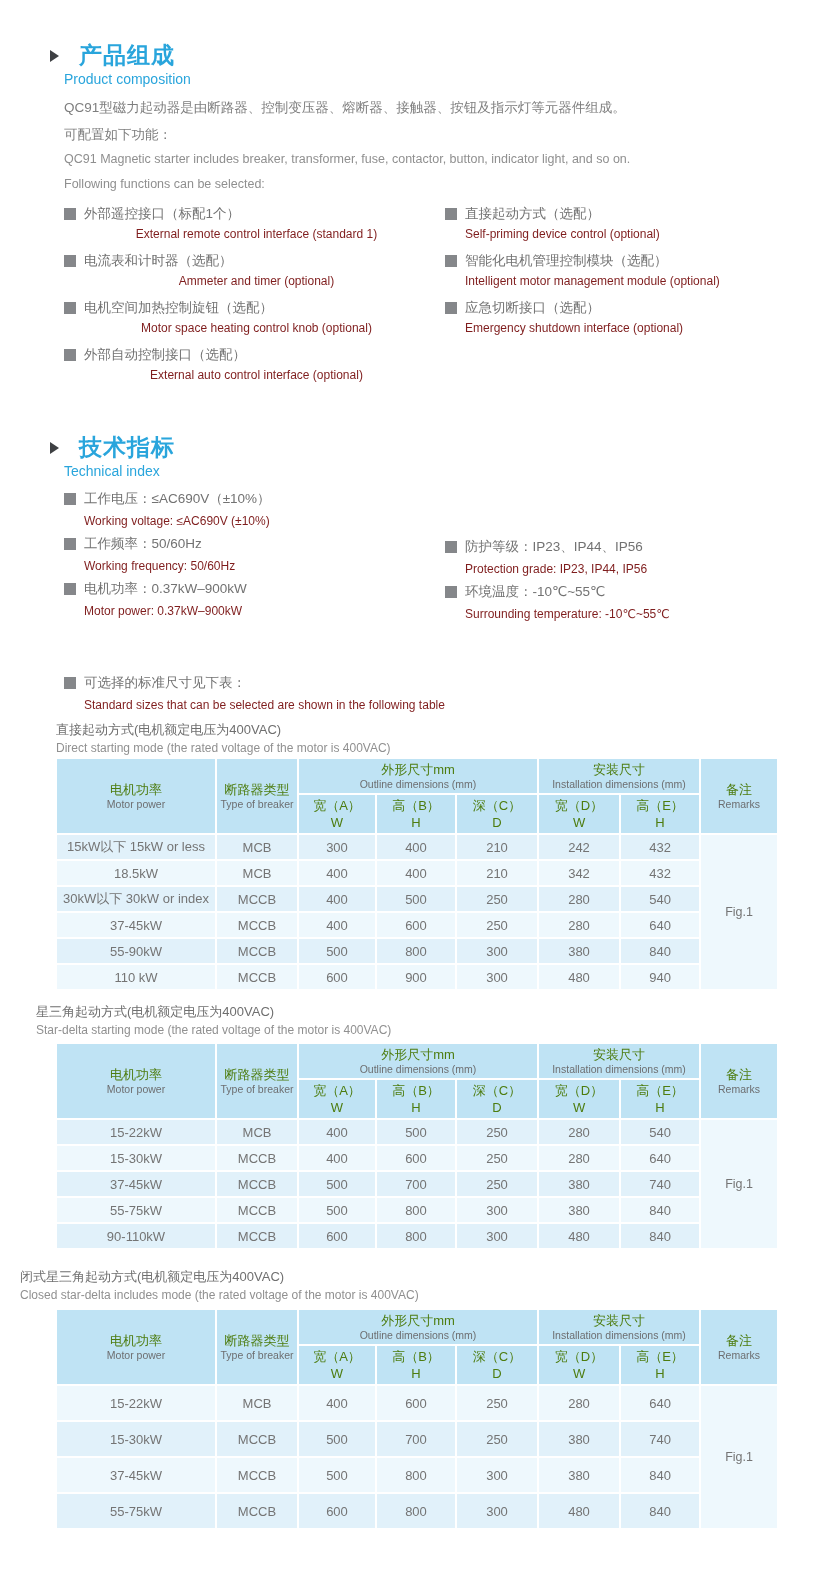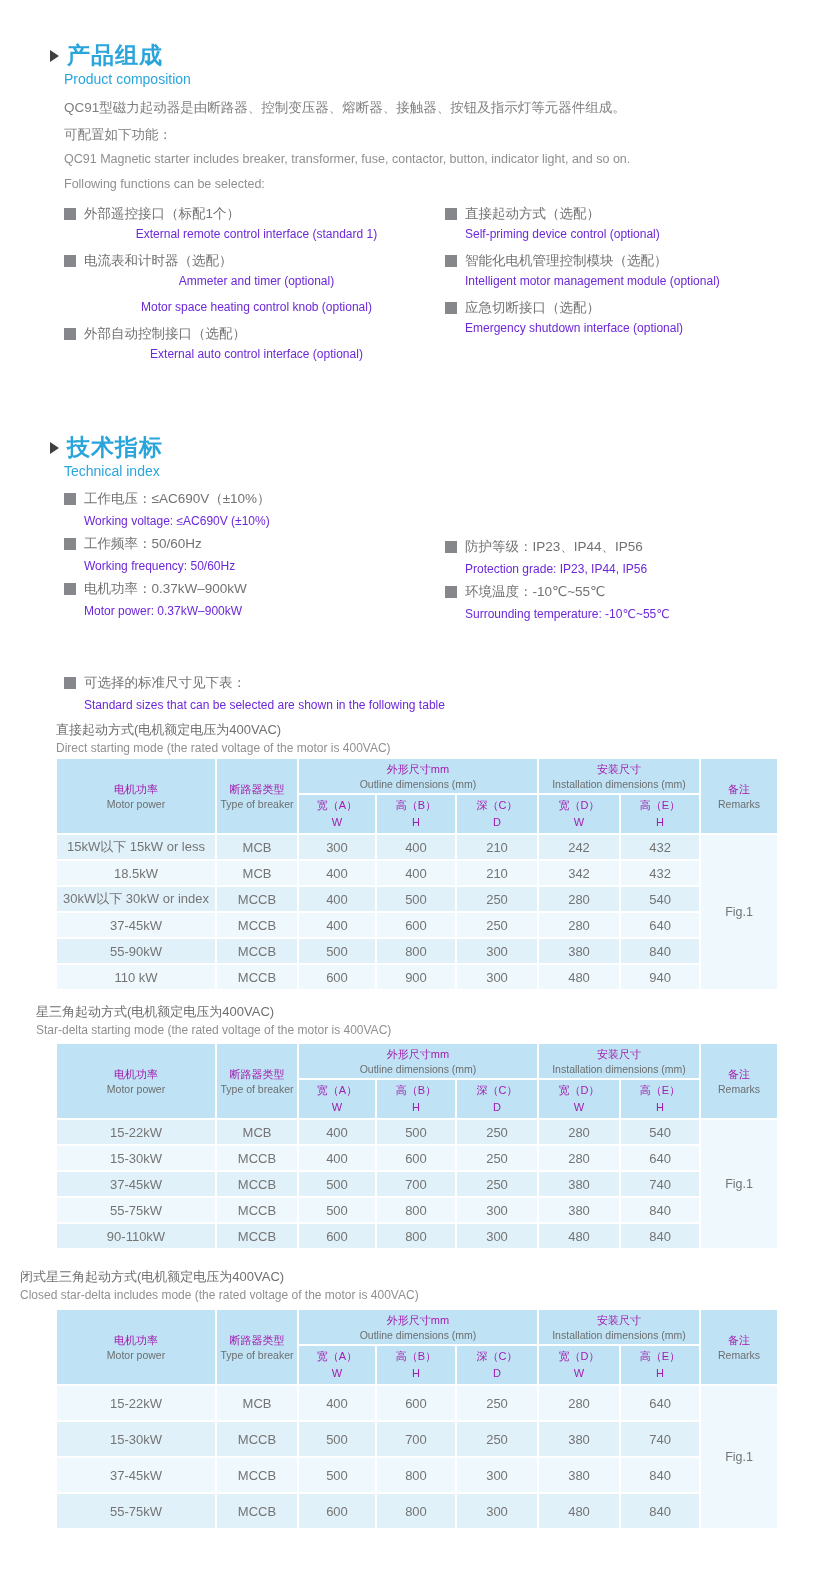--- a/index.html
+++ b/index.html
@@ -1,45 +1,45 @@
 <!DOCTYPE html>
 <html style="--accent: #29a5dc; --hdrbg: #bfe3f4; --rowa: #e1f1fa; --rowb: #eef8fd; --bullet: #85878a;"><head>
 <meta charset="utf-8">
 <style>
   html,body{margin:0;padding:0;background:#fff;}
   .page{position:relative;width:830px;height:1576px;background:#fff;overflow:hidden;
         font-family:"Liberation Sans","DejaVu Sans",sans-serif;}
 
-  .sec-title{position:absolute;display:flex;align-items:center;gap:8px;}
+  .sec-title{position:absolute;display:flex;align-items:center;gap:20px;}
   .tri{width:0;height:0;border-top:6px solid transparent;border-bottom:6px solid transparent;
        border-left:9px solid #3e4043;margin-top:1px;}
   .sec-zh{font-size:23px;font-weight:bold;color:var(--accent,#29a5dc);letter-spacing:1px;}
   .sec-en{position:absolute;font-size:14px;color:var(--accent,#29a5dc);}
 
   .para{position:absolute;font-size:13.5px;color:#7e7e7e;white-space:nowrap;}
   .para.en{font-size:12.5px;color:#8f8f8f;}
 
   .list{position:absolute;}
   .list-item .line-zh{display:flex;align-items:center;gap:8px;font-size:13.5px;color:#727272;line-height:21px;}
   .sq{width:12px;height:12px;background:var(--bullet,#85878a);flex:none;}
-  .line-en{padding-left:20px;font-size:12px;color:#6d28d9;line-height:21px;white-space:nowrap;}
+  .line-en{padding-left:20px;font-size:12px;color:#7f1d1d;line-height:21px;white-space:nowrap;}
   .features .list-item{margin-bottom:5px;}
   .specs .list-item .line-zh{line-height:23px;}
   .specs .line-en{line-height:22px;}
 
   .tbl-intro{position:absolute;}
   .tbl-intro .zh{font-size:13px;color:#6f6f6f;line-height:19px;white-space:nowrap;}
   .tbl-intro .en{font-size:12px;color:#909090;line-height:19px;white-space:nowrap;}
 
   table.spec-table{position:absolute;border-collapse:collapse;table-layout:fixed;width:722px;}
   .spec-table th,.spec-table td{border:2px solid #fff;padding:0;text-align:center;vertical-align:middle;overflow:hidden;}
   .spec-table th{background:var(--hdrbg,#bfe3f4);font-weight:normal;}
   .spec-table tr.group th{height:34px;}
   .spec-table tr.sub th{height:38px;}
-  .thzh{font-size:11px;color:#a21caf;line-height:17px;}
+  .thzh{font-size:13px;color:#4d7c0f;line-height:17px;}
   .then{font-size:10.5px;color:#6d6e70;line-height:13px;}
   .spec-table tbody td{height:24px;font-size:13px;color:#747474;background:var(--rowa,#e1f1fa);}
   .spec-table tbody tr:nth-child(even) td{background:var(--rowb,#eef8fd);}
   .spec-table td.remark{background:var(--rowb,#eef8fd);font-size:12.5px;}
   table.tall tbody td{height:34px;}
   table.tall tbody tr:nth-child(odd) td{background:var(--rowb,#eef8fd);}
   table.tall tbody tr:nth-child(even) td{background:var(--rowa,#e1f1fa);}
   table.tall td.remark{background:var(--rowb,#eef8fd);}
 </style>
 </head>
@@ -65,20 +65,24 @@
         <div class="line-en">External remote control interface (standard 1)</div>
       </div>
       <div class="list-item">
         <div class="line-zh">
           <span class="sq"></span>
           <span>电流表和计时器（选配）</span>
         </div>
         <div class="line-en">Ammeter and timer (optional)</div>
       </div>
       <div class="list-item">
+        <div class="line-zh">
+          <span class="sq"></span>
+          <span>电机空间加热控制旋钮（选配）</span>
+        </div>
         <div class="line-en">Motor space heating control knob (optional)</div>
       </div>
       <div class="list-item">
         <div class="line-zh">
           <span class="sq"></span>
           <span>外部自动控制接口（选配）</span>
         </div>
         <div class="line-en">External auto control interface (optional)</div>
       </div>
     </div>

